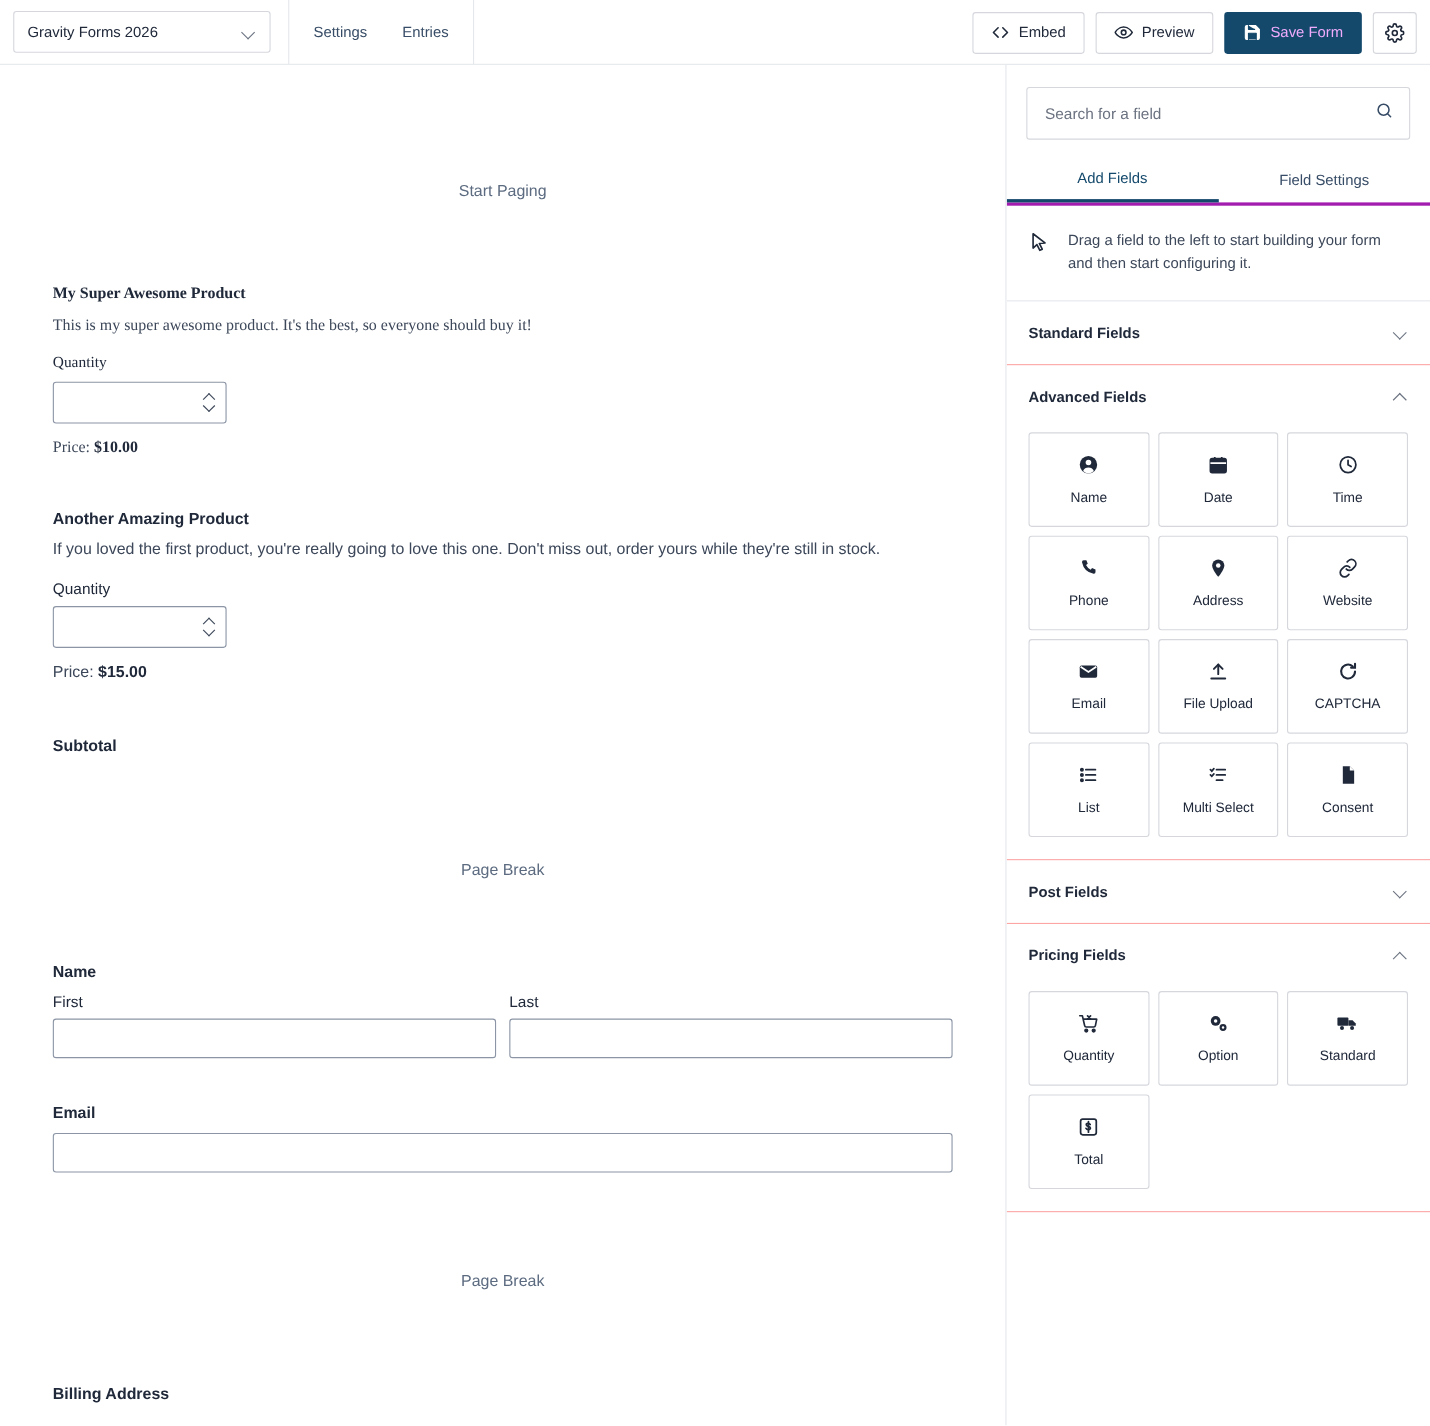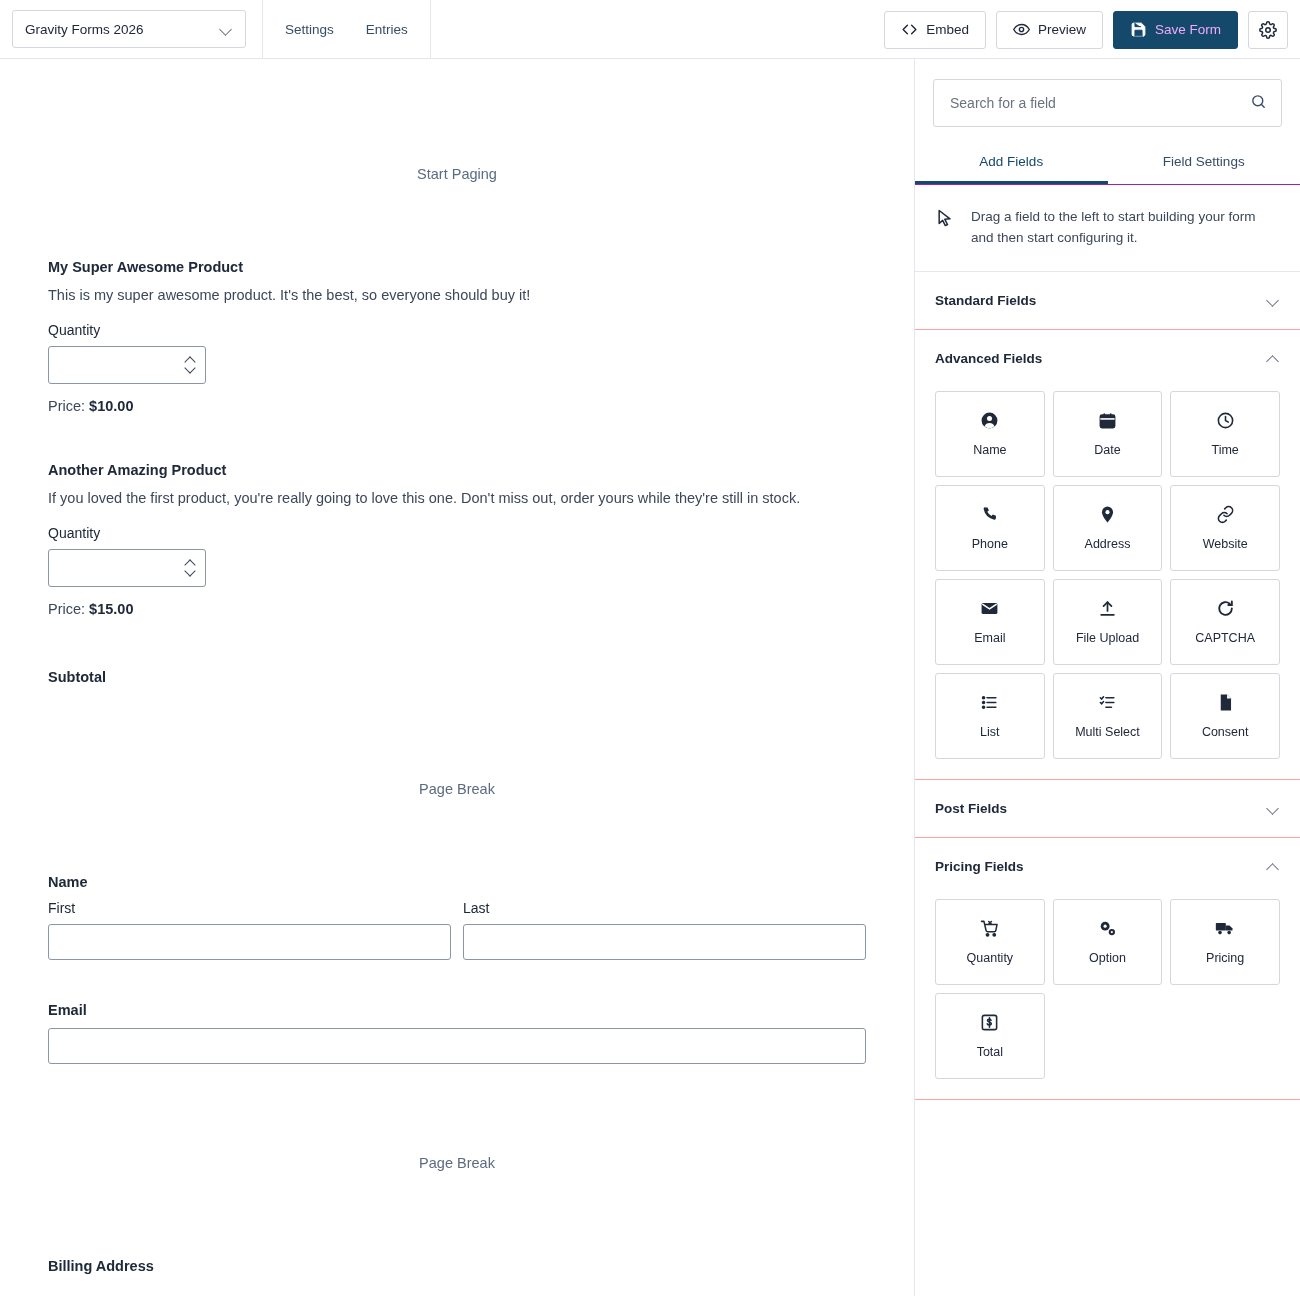--- a/index.html
+++ b/index.html
@@ -221,21 +221,22 @@
     outline: 0;
     flex: 1;
     font-size: 14px;
     color: #20293a;
     font-family: "Liberation Sans", sans-serif;
     background: transparent;
   }
   .search-box input::placeholder { color: #6b7280; }
   .tabs {
     display: flex;
-    border-bottom: 1px solid #a21caf;
+    border-bottom: 3px solid #a21caf;
+    align-items: center;
   }
   .tab {
     flex: 1;
     text-align: center;
     font-size: 13.5px;
     padding: 13px 0 12px 0;
     color: #374c66;
     cursor: pointer;
   }
   .tab.active {
@@ -353,21 +354,21 @@
 
   <div class="editor">
     <div class="canvas">
 
       <div class="pagebreak" style="margin-top:92px;">
         <span class="line"></span>
         <span class="lbl">Start Paging</span>
         <span class="line"></span>
       </div>
 
-      <div style="margin-top:62px;">
+      <div style="margin-top:62px;font-family:Liberation Serif, serif;">
         <div class="prod-title">My Super Awesome Product</div>
         <div class="prod-desc">This is my super awesome product. It's the best, so everyone should buy it!</div>
         <div class="lbl-sm">Quantity</div>
         <div class="num-input">
           <span class="spinner"></span>
         </div>
         <div class="price">
           <span>Price:</span>
           <b>$10.00</b>
         </div>
@@ -642,21 +643,21 @@
 
         <div class="fbtn">
           <span>
               <svg width="20" height="20" viewBox="0 0 24 24" fill="#20293a">
                 <rect x="1" y="6" width="12" height="9" rx="1"></rect>
                 <path d="M13 9h4.5l3.5 3.6V15H13z"></path>
                 <circle cx="6" cy="17.5" r="2.2"></circle>
                 <circle cx="17" cy="17.5" r="2.2"></circle>
               </svg>
             </span>
-          <span>Pricing</span>
+          <span>Standard</span>
         </div>
 
         <div class="fbtn">
           <span>
               <svg width="19" height="19" viewBox="0 0 24 24" fill="none" stroke="#20293a" stroke-width="2">
                 <rect x="3" y="3" width="18" height="18" rx="2.5"></rect>
                 <path d="M14 9.2c-.5-.9-1.4-1.3-2.4-1.3-1.2 0-2.1.6-2.1 1.6 0 2.3 4.7 1.2 4.7 3.7 0 1.1-1 1.8-2.4 1.8-1.1 0-2.1-.5-2.6-1.4" stroke-linecap="round"></path>
                 <line x1="12" y1="6" x2="12" y2="18" stroke-linecap="round"></line>
               </svg>
             </span>

